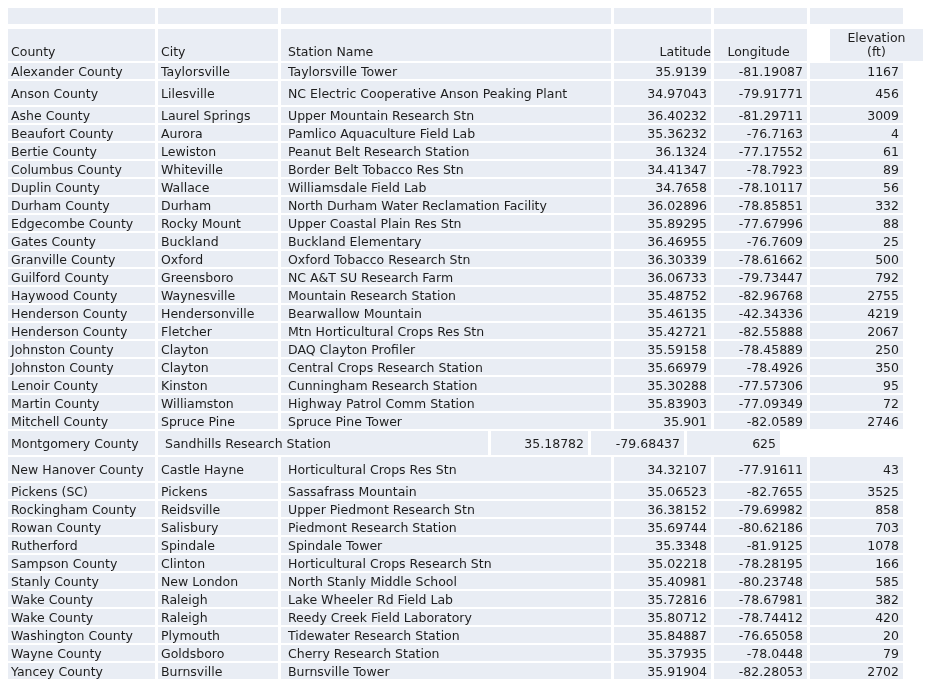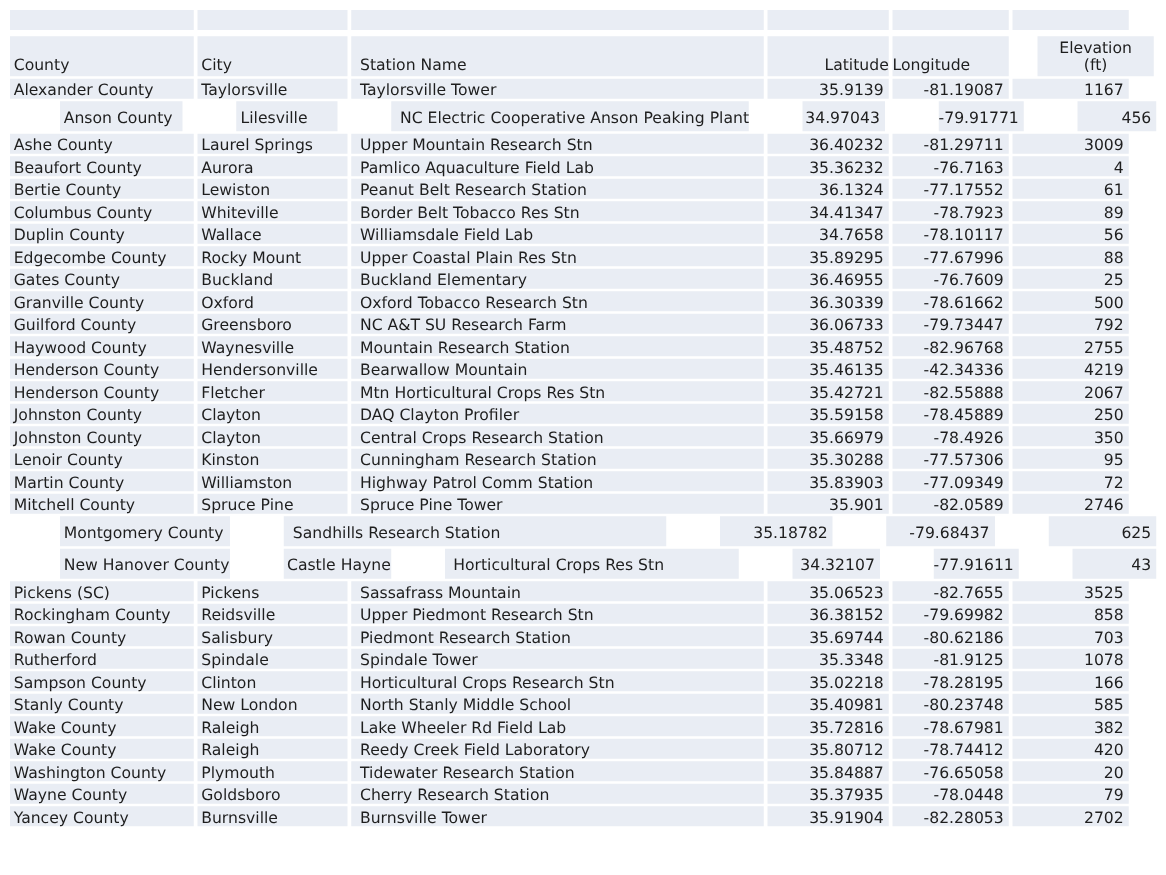--- a/index.html
+++ b/index.html
@@ -43,28 +43,28 @@
   .blank-row { margin-bottom: 5px; }
   .blank-row .cell { height: 16px; }
 
   
   .header-row .cell {
     height: 32px;
     align-items: flex-end;
     padding-bottom: 2px;
   }
   .header-row .col3 { justify-content: flex-end; padding-left: 3px; }
-  .header-row .col4 { justify-content: flex-start; padding-right: 4px; }
+  .header-row .col4 { justify-content: center; padding-right: 4px; }
   .header-row .col5 { justify-content: center; padding-right: 0; margin-left: 20px; }
   .hdr-2line { text-align: center; line-height: 14px; }
   .hdr-2line span { display: block; }
 
   
   .data-row .cell { height: 16px; }
-  .data-row.tall .cell { height: 24px; margin-left: 40px; }
+  .data-row.tall .cell { height: 24px; }
   .num {
     justify-content: flex-end;
     padding-right: 4px;
   }
 </style>
 </head>
 <body>
 
 <div class="sheet">
 
@@ -152,20 +152,28 @@
       </div>
       <div class="row data-row">
         <div class="cell col0">Duplin County</div>
         <div class="cell col1">Wallace</div>
         <div class="cell col2">Williamsdale Field Lab</div>
         <div class="cell col3 num">34.7658</div>
         <div class="cell col4 num">-78.10117</div>
         <div class="cell col5 num">56</div>
       </div>
       <div class="row data-row">
+        <div class="cell col0">Durham County</div>
+        <div class="cell col1">Durham</div>
+        <div class="cell col2">North Durham Water Reclamation Facility</div>
+        <div class="cell col3 num">36.02896</div>
+        <div class="cell col4 num">-78.85851</div>
+        <div class="cell col5 num">332</div>
+      </div>
+      <div class="row data-row">
         <div class="cell col0">Edgecombe County</div>
         <div class="cell col1">Rocky Mount</div>
         <div class="cell col2">Upper Coastal Plain Res Stn</div>
         <div class="cell col3 num">35.89295</div>
         <div class="cell col4 num">-77.67996</div>
         <div class="cell col5 num">88</div>
       </div>
       <div class="row data-row">
         <div class="cell col0">Gates County</div>
         <div class="cell col1">Buckland</div>

